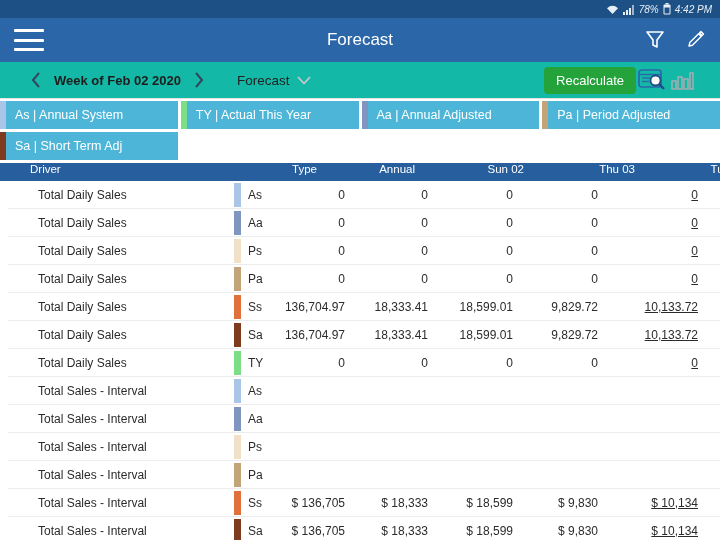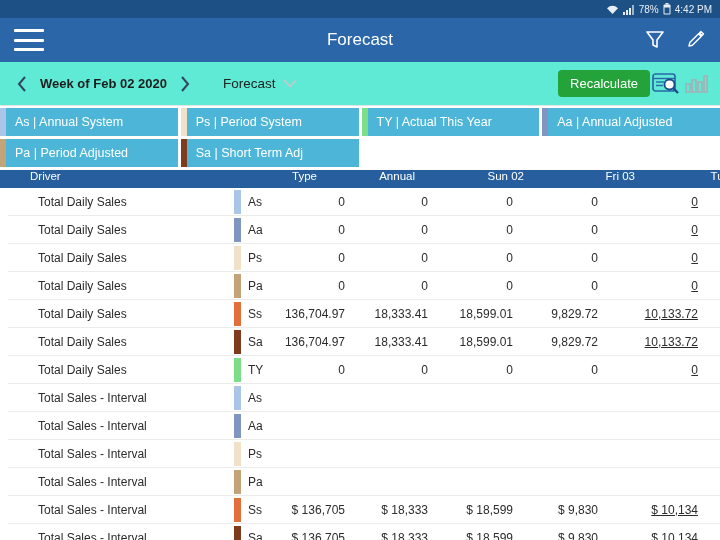--- a/index.html
+++ b/index.html
@@ -3,37 +3,37 @@
 <meta charset="utf-8">
 <style>
   * { margin:0; padding:0; box-sizing:border-box; }
   html,body { width:720px; height:540px; overflow:hidden; background:#fff;
               font-family:"Liberation Sans", sans-serif; }
   .app { width:720px; height:540px; display:flex; flex-direction:column; overflow:hidden; }
 
   
   .status-bar { height:18px; background:#1d5186; display:flex; align-items:center;
                 justify-content:flex-end; gap:4px; padding:0 8px; color:#e8eef5;
-                font-size:10px; }
+                font-size:10px;font-style:italic; }
   .status-bar svg { display:block; }
 
   
   .app-header { height:44px; background:#2b67a8; display:flex; align-items:center;
                 padding:0 12px; position:relative; }
   .menu-btn { background:none; border:none; cursor:pointer; width:34px; height:28px;
               display:flex; flex-direction:column; justify-content:space-between; padding:3px 2px; }
   .menu-btn span { display:block; height:3px; background:#fff; border-radius:1px; }
   .app-title { position:absolute; left:0; right:0; text-align:center; color:#fff;
                font-size:17px; font-weight:400; pointer-events:none; }
   .header-actions { margin-left:auto; display:flex; gap:14px; z-index:1; }
   .icon-btn { background:none; border:none; cursor:pointer; padding:2px; display:flex; }
 
   
-  .toolbar { height:44px; background:#5eead4; display:flex; align-items:center;
-             padding:0 10px; border-bottom:1px solid #e3e3e3; }
+  .toolbar { height:37px; background:#14b8a6; display:flex; align-items:center;
+             padding:0 24px; border-bottom:1px solid #e3e3e3; }
   .chev-btn { background:none; border:none; cursor:pointer; padding:2px 6px; display:flex; }
   .week-label { font-size:13px; font-weight:700; color:#1d1d1d; margin:0 6px; }
   .view-select { display:flex; align-items:center; gap:8px; margin-left:26px; cursor:pointer; }
   .view-select .vs-label { font-size:13.5px; color:#222; }
   .toolbar-right { margin-left:auto; display:flex; align-items:center; gap:0; }
   .recalc-btn { background:#23a33a; color:#fff; border:none; border-radius:4px;
                 font-size:13px; padding:6px 12px; cursor:pointer; font-family:inherit; }
 
   
   .legend { display:grid; grid-template-columns:repeat(4,1fr); gap:3px;
@@ -147,24 +147,20 @@
       </button>
     </div>
   </div>
 
   <div class="legend" id="legend">
       <div class="chip">
         <span class="stripe" style="background: rgb(169, 198, 232);"></span>
         <span class="chip-label">As | Annual System</span>
       </div>
       <div class="chip">
-        <span class="stripe" style="background: rgb(240, 225, 200);"></span>
-        <span class="chip-label">Ps | Period System</span>
-      </div>
-      <div class="chip">
         <span class="stripe" style="background: rgb(125, 222, 136);"></span>
         <span class="chip-label">TY | Actual This Year</span>
       </div>
       <div class="chip">
         <span class="stripe" style="background: rgb(128, 149, 191);"></span>
         <span class="chip-label">Aa | Annual Adjusted</span>
       </div>
       <div class="chip">
         <span class="stripe" style="background: rgb(195, 164, 120);"></span>
         <span class="chip-label">Pa | Period Adjusted</span>
@@ -174,21 +170,21 @@
         <span class="chip-label">Sa | Short Term Adj</span>
       </div>
     </div>
 
   <div class="thead">
     <div class="c-driver">Driver</div>
     <div class="c-accent"></div>
     <div class="c-type">Type</div>
     <div class="c-total">Annual</div>
     <div class="c-d1">Sun 02</div>
-    <div class="c-d2">Fri 03</div>
+    <div class="c-d2">Thu 03</div>
     <div class="c-d3">Tue 04</div>
     <div class="c-d4">Wed 05</div>
   </div>
   <div class="tbody" id="tbody">
       <div class="trow">
         <div class="c-driver">Total Daily Sales</div>
         <div class="c-accent">
           <i style="background: rgb(169, 198, 232);"></i>
         </div>
         <div class="c-type">As</div>

